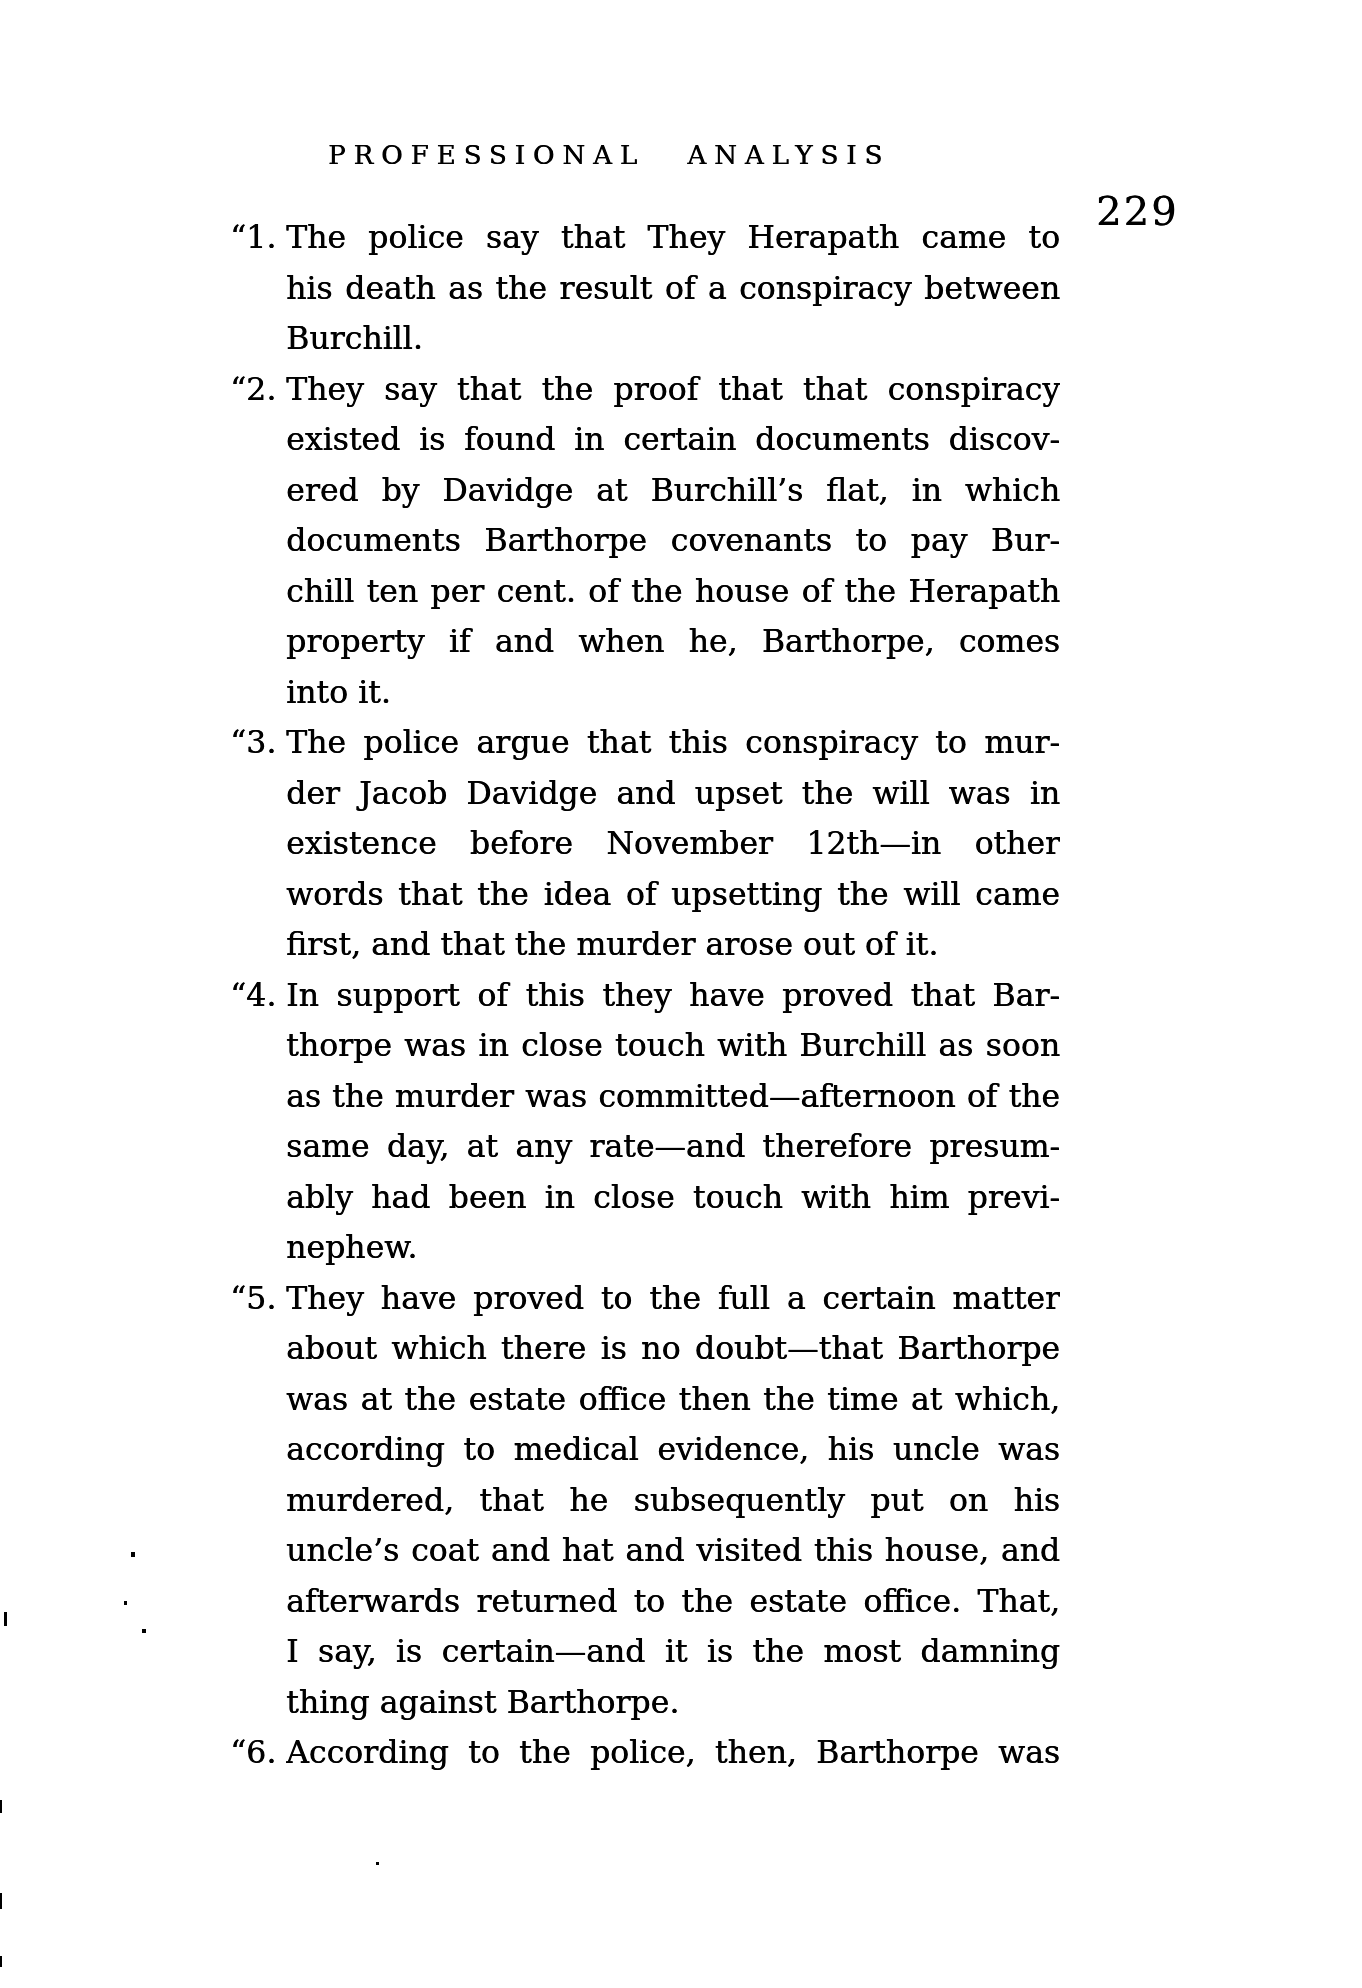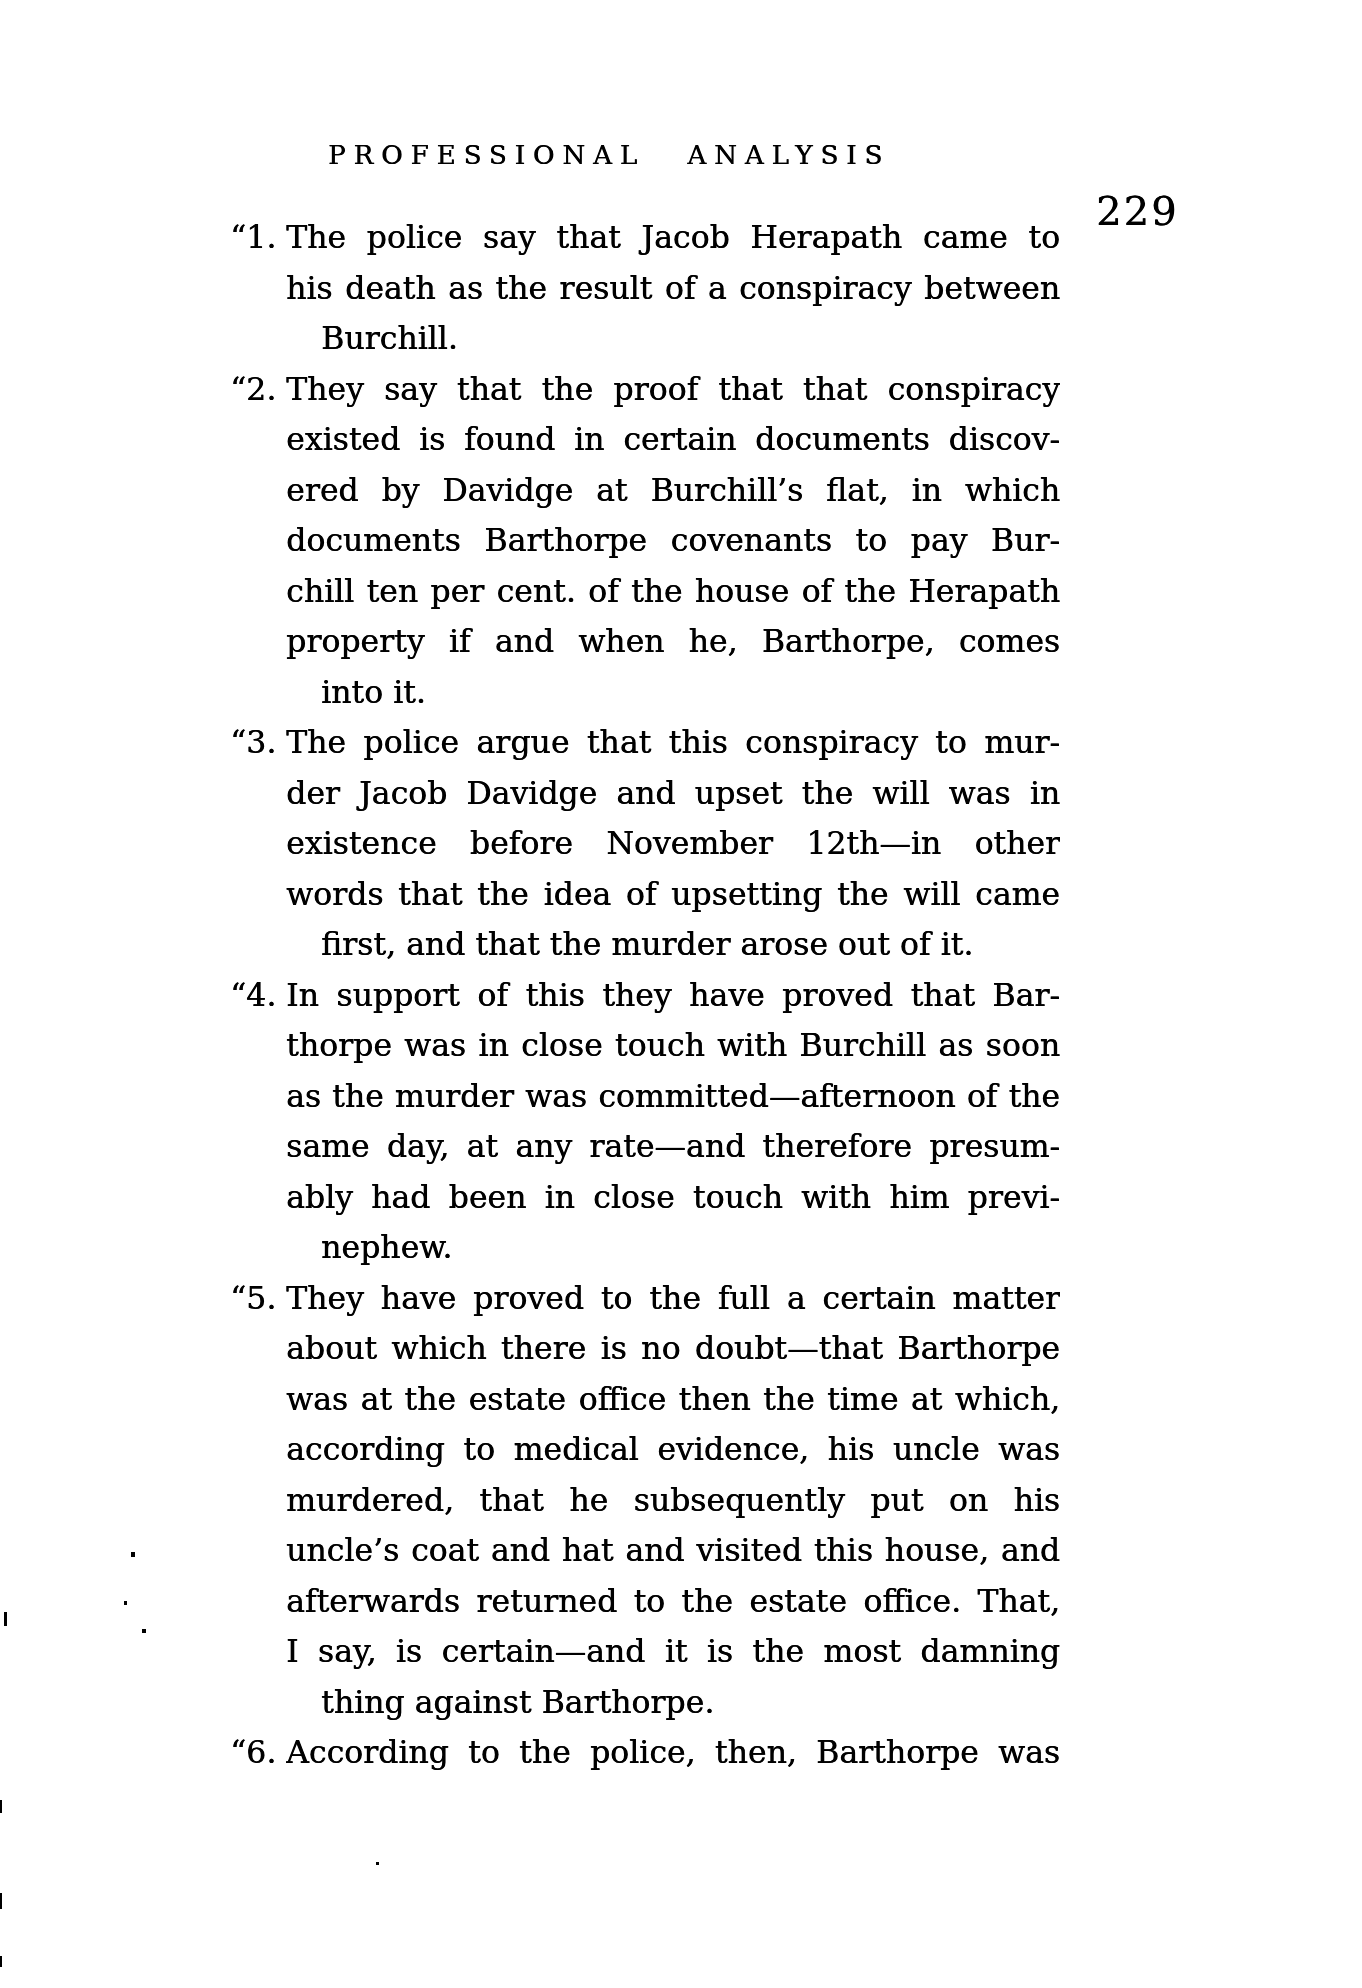--- a/index.html
+++ b/index.html
@@ -64,41 +64,40 @@
   .line {
     height: 50.5px;
     line-height: 50.5px;
     text-align: justify;
     text-align-last: justify;
     text-justify: inter-word;
     overflow: hidden;
   }
   .line.last {
     text-align-last: left;
-    margin-left: 35px;
   }
   .speck {
     position: absolute;
     background: #000000;
   }
 </style>
 </head>
 <body>
 
 <div class="page">
 
   <div class="running-title">PROFESSIONAL ANALYSIS</div>
 
   <div class="page-number">229</div>
 
   <div class="body-text">
       <div class="item">
         <span class="item-label">“1.</span>
         <div class="item-lines">
-          <div class="line">The police say that Jacob Herapath came to</div>
+          <div class="line">The police say that They Herapath came to</div>
           <div class="line">his death as the result of a conspiracy between</div>
           <div class="line last">Burchill.</div>
         </div>
       </div>
       <div class="item">
         <span class="item-label">“2.</span>
         <div class="item-lines">
           <div class="line">They say that the proof that that conspiracy</div>
           <div class="line">existed is found in certain documents discov-</div>
           <div class="line">ered by Davidge at Burchill’s flat, in which</div>

